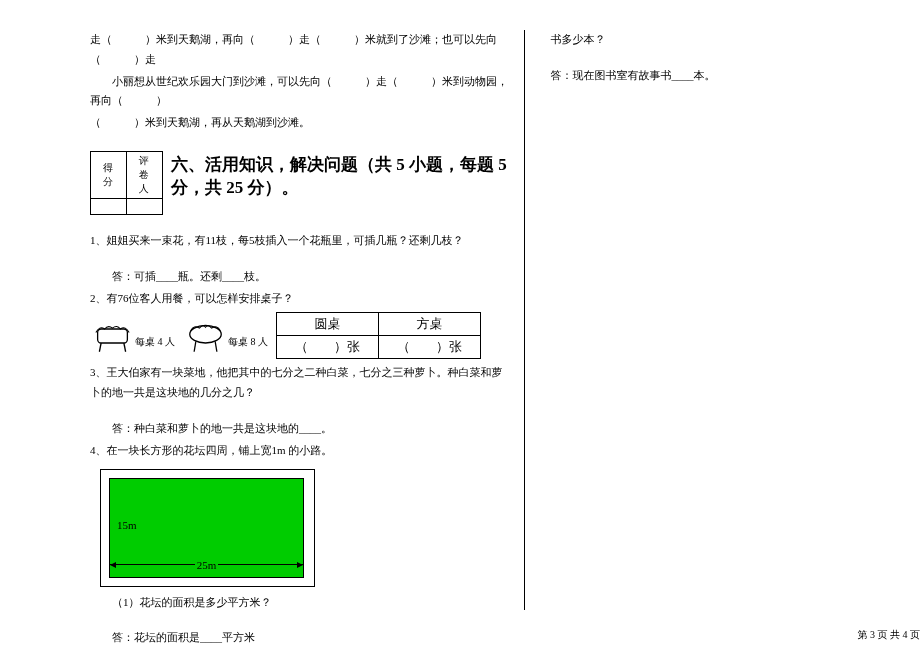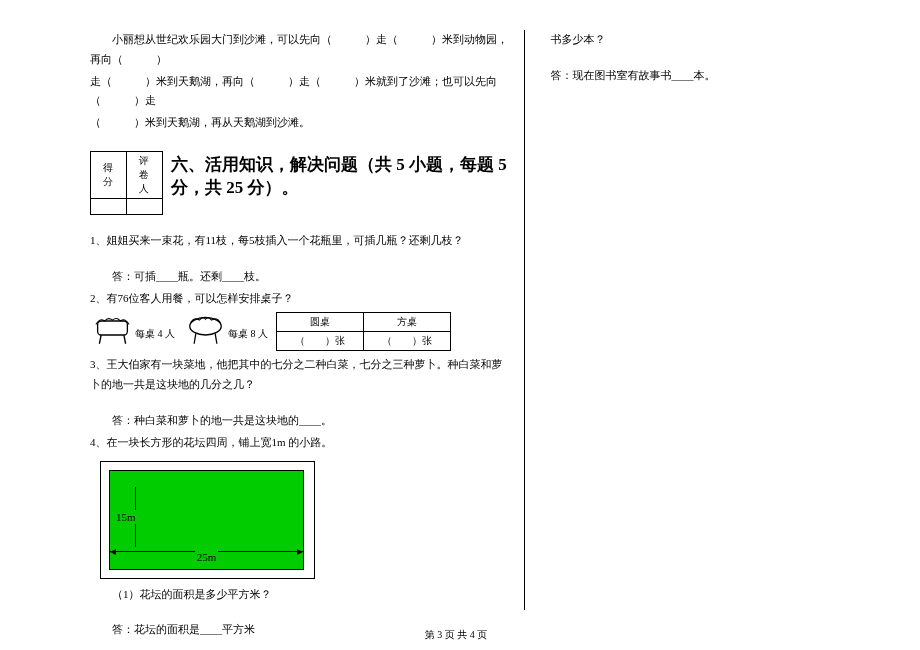--- a/index.html
+++ b/index.html
@@ -72,21 +72,21 @@
     .sofa-icon svg, .round-icon svg {
       width: 45px;
       height: 35px;
     }
     .furniture-label {
       font-size: 10px;
       margin-top: 2px;
     }
     .table-chart {
       border-collapse: collapse;
-      font-size: 10px;
+      font-size: 13px;
     }
     .table-chart td {
       border: 1px solid #000;
       padding: 2px 18px;
       text-align: center;
     }
     .green-rect-wrap {
       border: 1px solid #000;
       width: 215px;
       padding: 8px;
@@ -98,41 +98,42 @@
       width: 195px;
       height: 100px;
       position: relative;
     }
     .dim-h {
       position: absolute;
       bottom: 6px;
       left: 0;
       right: 0;
       display: flex;
+      align-items: center;
       justify-content: center;
     }
     .dim-h .arrow-line {
       border-top: 1px solid #000;
       flex: 1;
       position: relative;
     }
     .dim-h .lbl {
       background: transparent;
       padding: 0 2px;
       font-size: 11px;
       color: #000;
     }
     .dim-v {
       position: absolute;
       top: 16px;
       left: 6px;
       bottom: 22px;
       display: flex;
-      flex-direction: column;
-      align-items: flex-end;
+      flex-direction: row;
+      align-items: center;
     }
     .dim-v .arrow-line-v {
       border-left: 1px solid #000;
       flex: 1;
       width: 1px;
     }
     .dim-v .lbl {
       font-size: 11px;
       color: #000;
       padding: 1px 0;
@@ -144,36 +145,36 @@
       width: 0; height: 0;
       border-top: 3px solid transparent;
       border-bottom: 3px solid transparent;
     }
     .arrowhead-l::before { left: 0; border-right: 6px solid #000; }
     .arrowhead-r::after { right: 0; border-left: 6px solid #000; }
     .footer {
       position: absolute;
       bottom: 8px;
       left: 0;
-      right: 8px;
-      text-align: center;
+      right: 0;
+      text-align: right;
       font-size: 10px;
     }
     .indent { text-indent: 2em; }
     .mt6 { margin-top: 16px; }
     .mt16 { margin-top: 16px; }
   </style>
 </head>
 <body>
 
 <div class="page">
   <div class="col-left">
 
+    <div class="line">走（　　　）米到天鹅湖，再向（　　　）走（　　　）米就到了沙滩；也可以先向（　　　）走</div>
     <div class="line indent">小丽想从世纪欢乐园大门到沙滩，可以先向（　　　）走（　　　）米到动物园，再向（　　　）</div>
-    <div class="line">走（　　　）米到天鹅湖，再向（　　　）走（　　　）米就到了沙滩；也可以先向（　　　）走</div>
     <div class="line">（　　　）米到天鹅湖，再从天鹅湖到沙滩。</div>
 
     <div class="section-row">
       <table class="score-table">
         <tbody>
             <tr>
           <td>得分</td>
           <td>评卷人</td>
         </tr>
         <tr>

